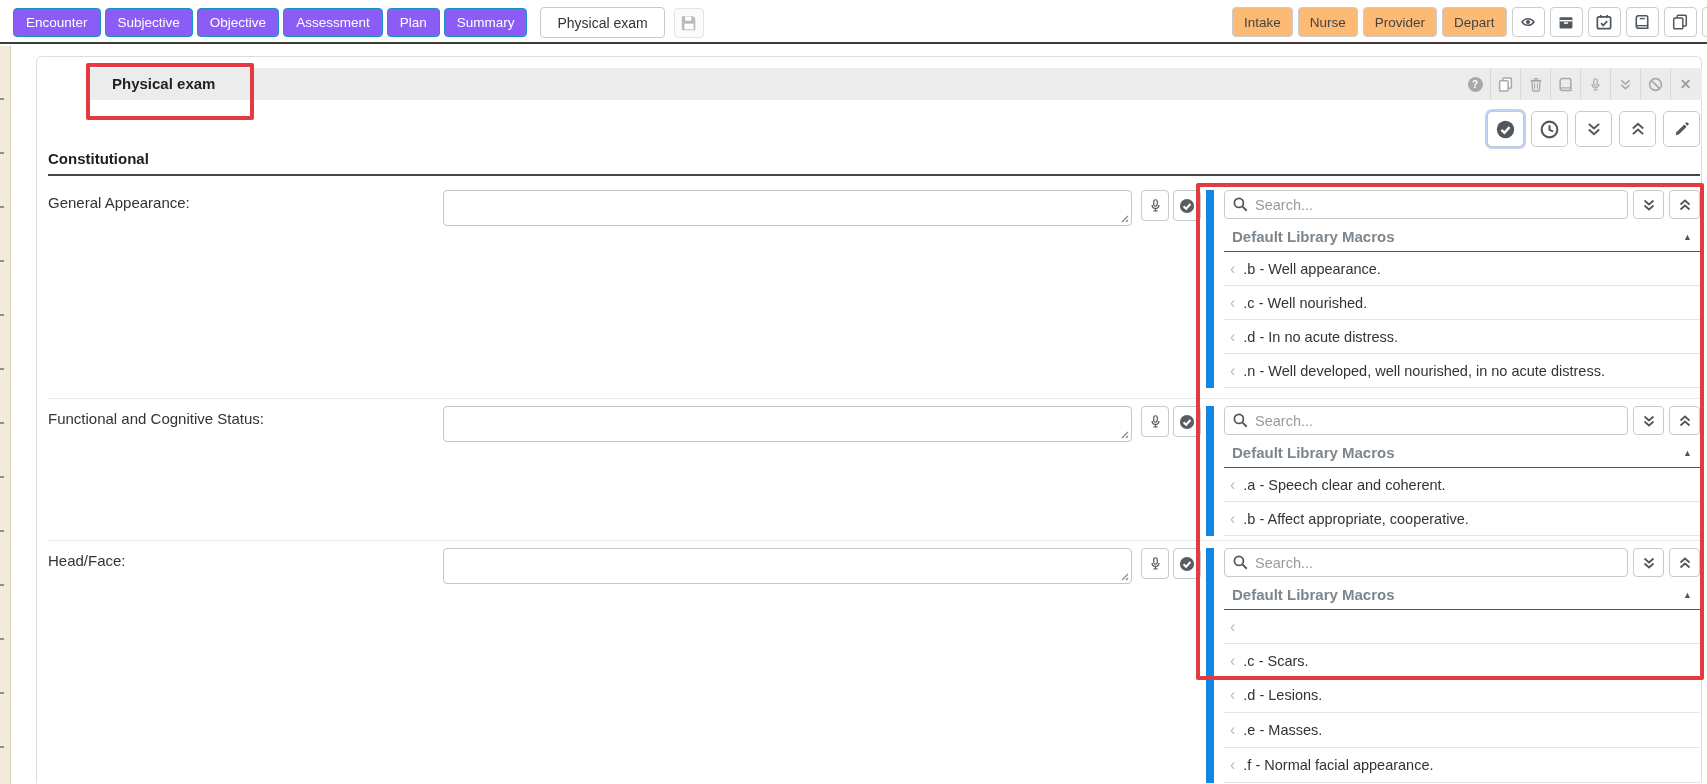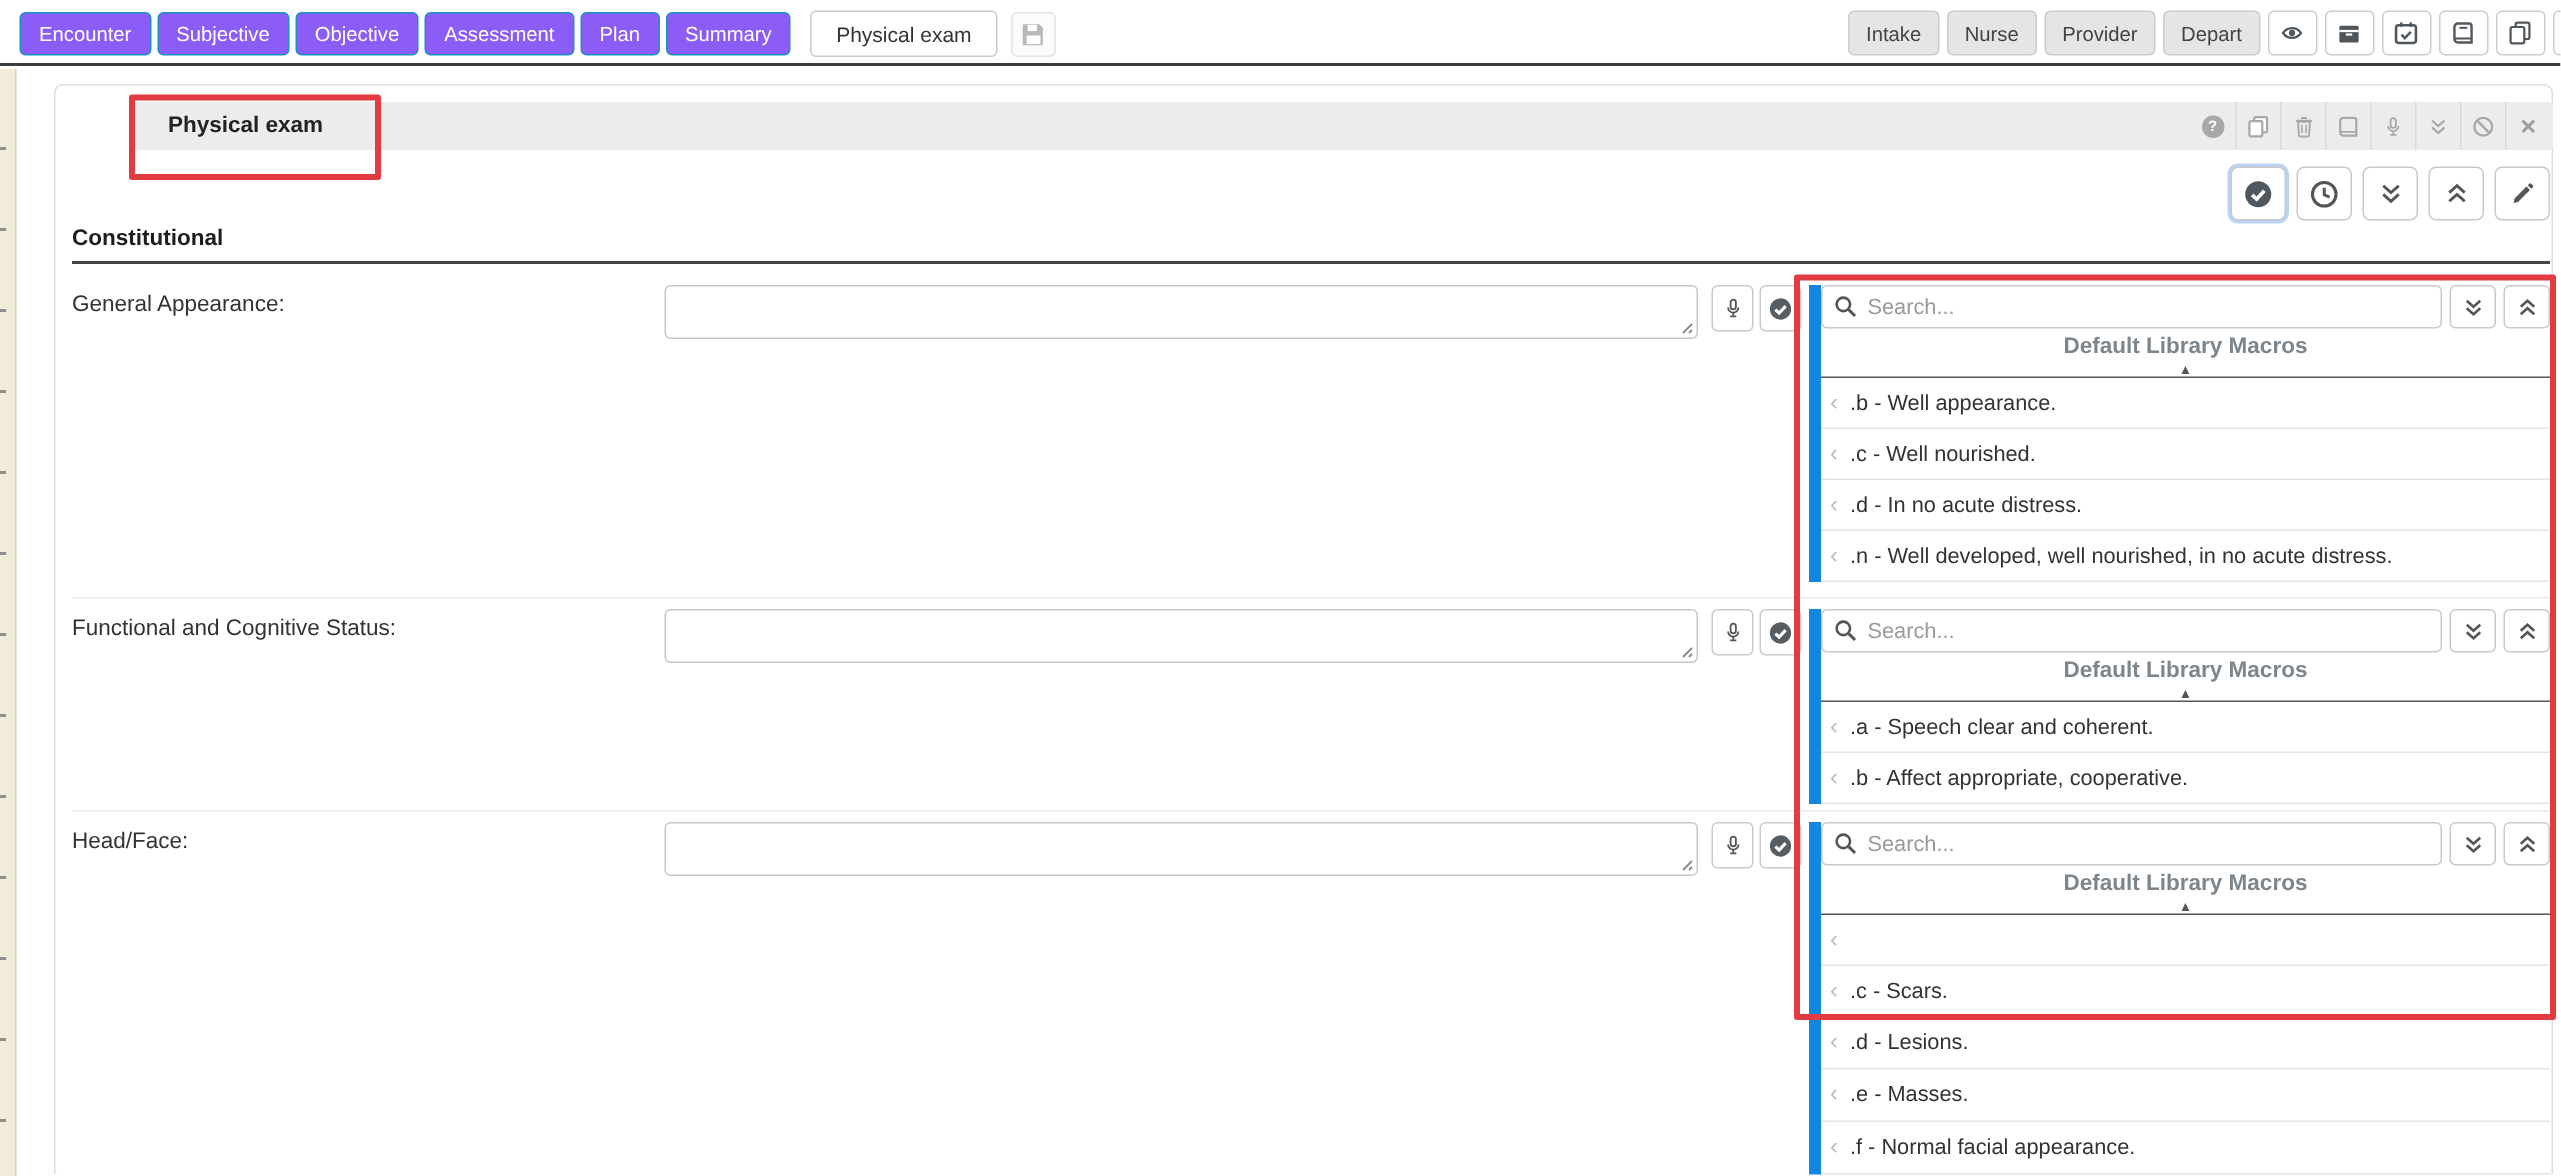--- a/index.html
+++ b/index.html
@@ -11,21 +11,21 @@
   #topbar { position:absolute; left:0; top:0; width:1707px; height:44px;
             background:#fff; border-bottom:2px solid #3c3c3c; }
   .nav-group { position:absolute; left:13px; top:7px; display:flex; gap:4px; align-items:center; }
   .btn-blue { height:29px; padding:0 12px; background:#8b5cf6; border:1px solid #1793c2;
               border-radius:4px; color:#fff; font-size:13.5px; display:flex; align-items:center; cursor:pointer; }
   .tab-active { height:31px; padding:0 16px; margin-left:9px; background:#fff; border:1px solid #c9c9c9;
                 border-radius:4px; color:#333; font-size:14px; display:flex; align-items:center; }
   .save-btn { width:30px; height:30px; margin-left:5px; background:#fbfbfb; border:1px solid #e3e3e3;
               border-radius:4px; display:flex; align-items:center; justify-content:center; }
   .right-group { position:absolute; left:1232px; top:7px; display:flex; gap:5px; align-items:center; }
-  .btn-plain { height:30px; padding:0 11px; background:#e5e5e5; border:1px solid #ccc; border-radius:4px;
+  .btn-plain { height:30px; padding:0 11px; background:#fdba74; border:1px solid #ccc; border-radius:4px;
                color:#444; font-size:13.5px; display:flex; align-items:center; }
   .btn-icon { width:33px; height:30px; background:#fff; border:1px solid #ccc; border-radius:4px;
               display:flex; align-items:center; justify-content:center; color:#50575e; }
 
   
   #left-strip { position:absolute; left:0; top:46px; width:11px; height:738px;
                 background:#f1ebd9; border-right:1px solid #d8d1bc; }
   #left-strip .ticks { position:absolute; left:0; top:0; width:4px; height:100%;
       background:repeating-linear-gradient(180deg, transparent 0 52px, #8f8f8f 52px 54px); }
 
@@ -59,32 +59,32 @@
   .ta-wrap { position:absolute; left:443px; width:689px; height:36px; }
   .ta-wrap textarea { width:100%; height:100%; resize:none; border:1px solid #c6c6c6; border-radius:4px;
                       font-family:"Liberation Sans",sans-serif; font-size:14px; padding:6px 8px; color:#333; outline:none; }
   .ta-grip { position:absolute; right:3px; bottom:3px; width:10px; height:10px; pointer-events:none; }
   .mini-btn { position:absolute; width:28px; height:31px; background:#fff; border:1px solid #c9c9c9;
               border-radius:4px; display:flex; align-items:center; justify-content:center; color:#555; }
 
   
   .macro-panel { position:absolute; left:1206px; width:494px; }
   .mp-bar { position:absolute; left:0; top:0; bottom:0; width:8px; background:#1286e0; }
-  .mp-content { margin-left:8px; }
+  .mp-content { margin-left:18px; }
   .mp-search-row { display:flex; gap:5px; height:29px; margin-bottom:3px; }
   .mp-search { flex:1; position:relative; }
   .mp-search input { width:100%; height:29px; border:1px solid #c9c9c9; border-radius:4px;
                      padding:0 8px 0 30px; font-size:14.5px; color:#333; outline:none;
                      font-family:"Liberation Sans",sans-serif; }
   .mp-search input::placeholder { color:#9a9a9a; }
   .mp-search svg { position:absolute; left:9px; top:7px; }
   .mp-btn { width:31px; height:29px; background:#fff; border:1px solid #c9c9c9; border-radius:4px;
             display:flex; align-items:center; justify-content:center; color:#555; }
   .mp-header { height:30px; display:flex; align-items:center; justify-content:space-between;
-               padding:0 8px; border-bottom:1px solid #555;flex-direction:column; }
+               padding:0 8px; border-bottom:1px solid #555; }
   .mp-header .hdr-label { font-weight:bold; font-size:15px; color:#7d868d; }
   .mp-header .caret { font-size:9px; color:#51575c; }
   .mp-item { height:34px; display:flex; align-items:center; gap:8px; padding-left:6px;
              border-bottom:1px solid #e5e5e5; font-size:14.5px; color:#333; }
   .mp-item.tall { height:35px; }
   .mp-item .chev { color:#b2bec6; font-size:16px; line-height:1; }
 
   
   .red-box { position:absolute; border:4px solid #e23b41; border-radius:2px;
              pointer-events:none; z-index:50; }

